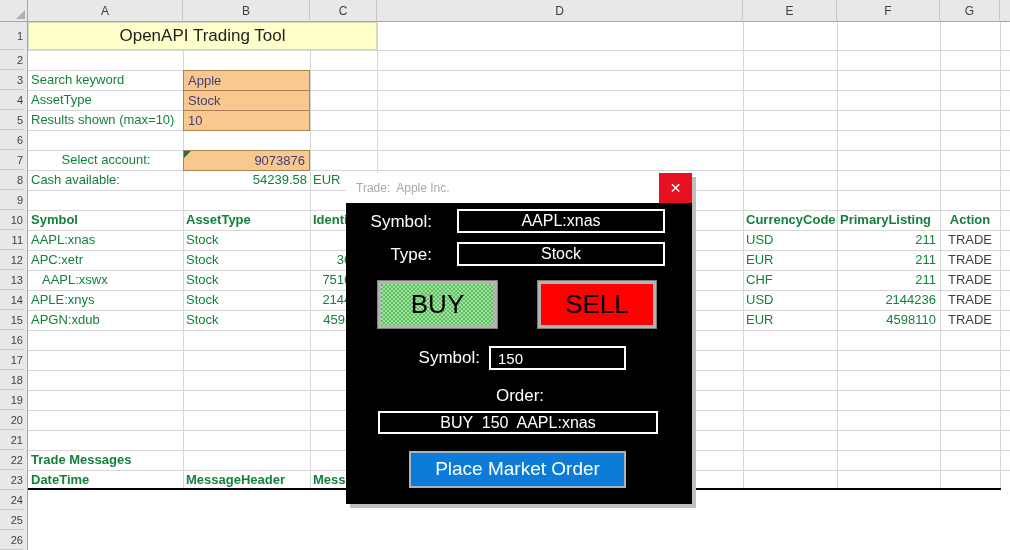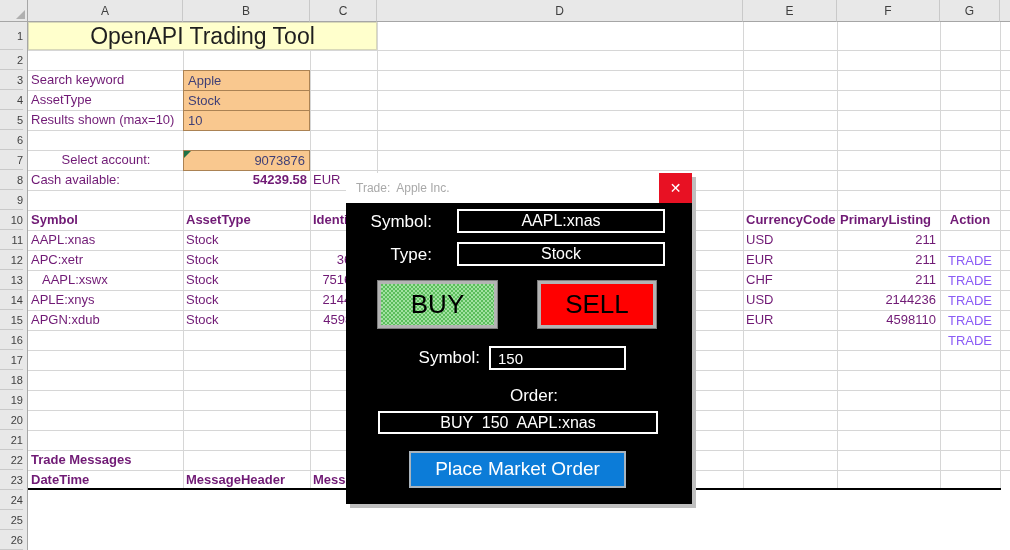--- a/index.html
+++ b/index.html
@@ -15,33 +15,33 @@
           font-size:12px;text-align:center;line-height:22px;box-sizing:border-box;
           border-right:1px solid #c9c9c9;border-bottom:1px solid #a6a6a6;}
   .rowhdr-strip{position:absolute;left:0;top:22px;width:28px;height:528px;background:#e8e8e8;
           border-right:1px solid #a6a6a6;box-sizing:border-box;}
   .row-num{position:absolute;left:0;width:23px;text-align:right;color:#3f3f3f;
           font-size:11px;box-sizing:border-box;border-bottom:1px solid #c9c9c9;}
 
   .gridline-v{position:absolute;top:22px;width:1px;height:468px;background:#d6d6d6;}
   .gridline-h{position:absolute;left:28px;width:982px;height:1px;background:#d6d6d6;}
 
-  .cell{position:absolute;font-size:13px;line-height:20px;color:#701a75;white-space:nowrap;}
+  .cell{position:absolute;font-size:13px;line-height:20px;color:#15803d;white-space:nowrap;}
   .bold{font-weight:bold;}
   .right{text-align:right;}
   .center{text-align:center;}
   .title-cell{left:28px;top:22px;width:349px;height:28px;background:#fffFCC;
           border:1px solid #d9d9b8;box-sizing:border-box;text-align:center;
-          font-size:23px;line-height:26px;color:#1f1f1f;}
+          font-size:17px;line-height:26px;color:#1f1f1f;}
   .input-cell{background:#f9c88f;border:1px solid #ab8253;box-sizing:border-box;
           color:#3f3f76;line-height:19px;padding-left:4px;}
   .input-cell.right{padding-left:0;padding-right:4px;}
   .green-tri{position:absolute;left:184px;top:151px;width:0;height:0;
           border-top:7px solid #217346;border-right:7px solid transparent;z-index:2;}
-  .trade-link{color:#8b5cf6;margin-top:21px;}
+  .trade-link{color:#404040;}
   .used-range-border{position:absolute;left:28px;top:488px;width:973px;height:2px;background:#000;}
 
   
   .dialog{position:absolute;left:346px;top:173px;width:346px;height:331px;background:#000;
           box-shadow:4px 4px 0 #bfbfbf;z-index:10;}
   .dlg-titlebar{position:absolute;left:0;top:0;width:346px;height:30px;background:#fff;}
   .dlg-title{position:absolute;left:10px;top:0;line-height:30px;font-size:12px;color:#a9a9a9;white-space:pre;}
   .dlg-close{position:absolute;right:0;top:0;width:33px;height:30px;background:#e81123;
           color:#fff;text-align:center;line-height:30px;font-size:14px;cursor:default;}
   .dlg-label{position:absolute;color:#fff;font-size:17px;text-align:right;height:22px;line-height:22px;}
@@ -56,21 +56,21 @@
           border:3px solid #b3b3b3;box-shadow:0 0 0 1px #7d7d7d;
           background-image:conic-gradient(#a2e2a2 25%,#5cbd5c 0 50%,#a2e2a2 0 75%,#5cbd5c 0);
           background-size:4px 4px;}
   .btn-sell{position:absolute;left:192px;top:108px;width:118px;height:47px;background:#ff0000;
           color:#000;font-size:26px;line-height:41px;text-align:center;box-sizing:border-box;
           border:3px solid #b3b3b3;box-shadow:0 0 0 1px #7d7d7d;}
   .lbl-amount{left:0;width:134px;top:174px;}
   .inp-amount{position:absolute;left:143px;top:173px;width:137px;height:24px;box-sizing:border-box;
           background:#000;border:2px solid #fff;color:#fff;font-size:15px;padding:0 0 0 7px;
           font-family:"Liberation Sans",sans-serif;outline:none;}
-  .lbl-order{left:15px;width:346px;top:212px;text-align:center;}
+  .lbl-order{left:1px;width:346px;top:212px;text-align:center;}
   .box-order{left:32px;top:238px;width:280px;height:23px;line-height:19px;}
   .btn-place{position:absolute;left:63px;top:278px;width:217px;height:37px;background:#0c7cd8;
           border:2px solid #a9b4bd;box-sizing:border-box;color:#fff;font-size:19px;
           line-height:32px;text-align:center;}
 </style>
 </head>
 <body>
 
 <div class="screen">
 
@@ -153,21 +153,21 @@
   <div class="cell input-cell" style="left:183px;top:70px;width:127px;height:21px;">Apple</div>
   <div class="cell" style="left:31px;top:90px;width:150px;">AssetType</div>
   <div class="cell input-cell" style="left:183px;top:90px;width:127px;height:21px;">Stock</div>
   <div class="cell" style="left:31px;top:110px;width:150px;">Results shown (max=10)</div>
   <div class="cell input-cell" style="left:183px;top:110px;width:127px;height:21px;">10</div>
 
   <div class="cell" style="left:31px;top:150px;width:150px;text-align:center;">Select account:</div>
   <div class="cell input-cell right" style="left:183px;top:150px;width:127px;height:21px;">9073876</div>
   <div class="green-tri"></div>
   <div class="cell" style="left:31px;top:170px;width:150px;">Cash available:</div>
-  <div class="cell right" style="left:183px;top:170px;width:124px;font-weight:bold;">54239.58</div>
+  <div class="cell right" style="left:183px;top:170px;width:124px;">54239.58</div>
   <div class="cell" style="left:313px;top:170px;width:60px;">EUR</div>
 
   <div class="cell bold" style="left:31px;top:210px;width:150px;">Symbol</div>
   <div class="cell bold" style="left:186px;top:210px;width:124px;">AssetType</div>
   <div class="cell bold" style="left:313px;top:210px;width:80px;">Identifier</div>
   <div class="cell bold" style="left:746px;top:210px;width:91px;">CurrencyCode</div>
   <div class="cell bold" style="left:840px;top:210px;width:100px;">PrimaryListing</div>
   <div class="cell bold center" style="left:940px;top:210px;width:60px;">Action</div>
 
   <div id="resultRows">

